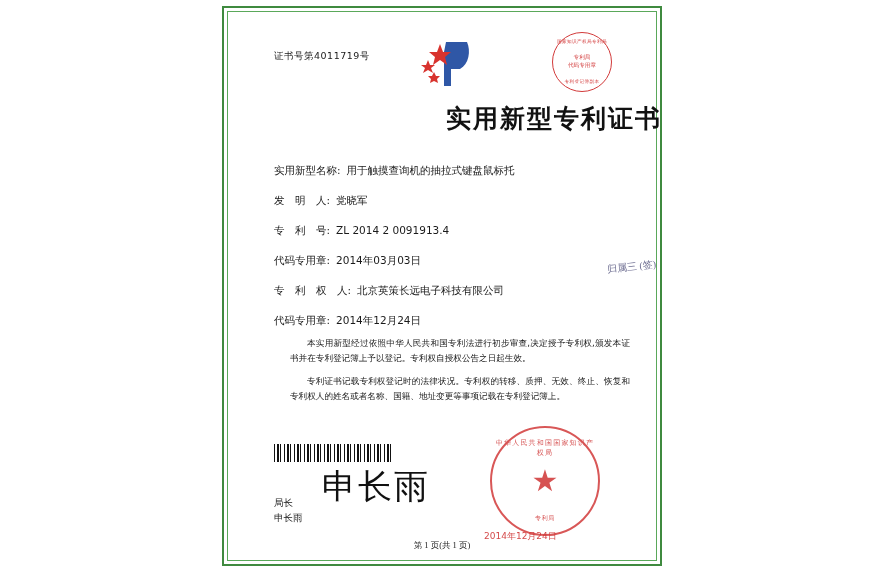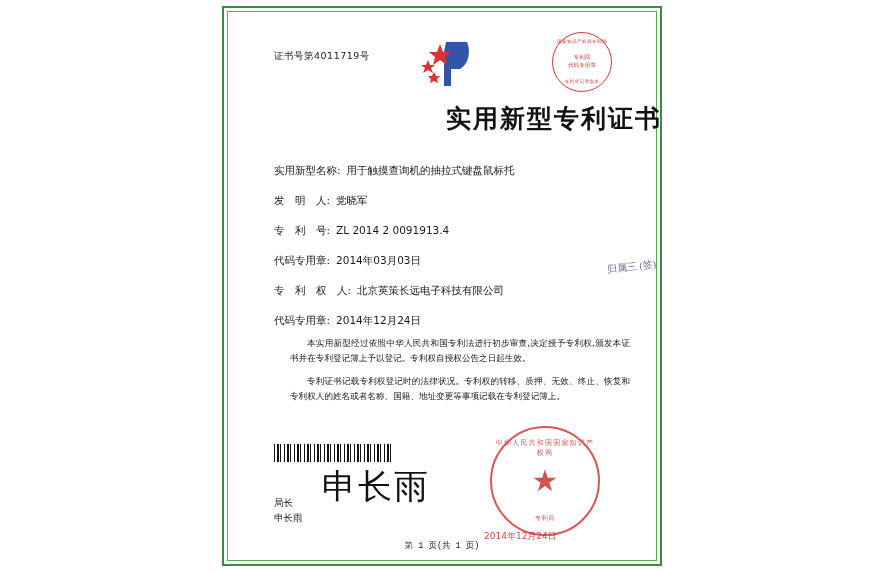--- a/index.html
+++ b/index.html
@@ -251,21 +251,21 @@
 
   
   .footer {
     position: absolute;
     left: 0;
     bottom: 14px;
     width: 100%;
     text-align: center;
     font-size: 8.5px;
     color: #1a1a1a;
-    font-family: Liberation Mono, monospace;
+    font-family: Liberation Serif, serif;
   }
 </style>
 </head>
 <body>
 
 <div class="page">
   <div class="sheet">
 
     <div class="border-outer"></div>
     <div class="border-inner"></div>

